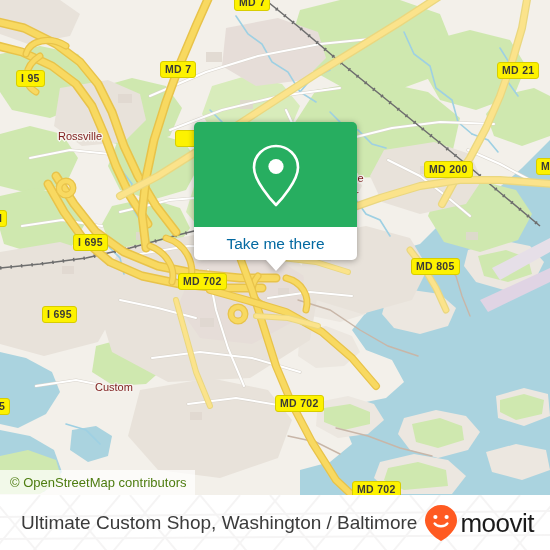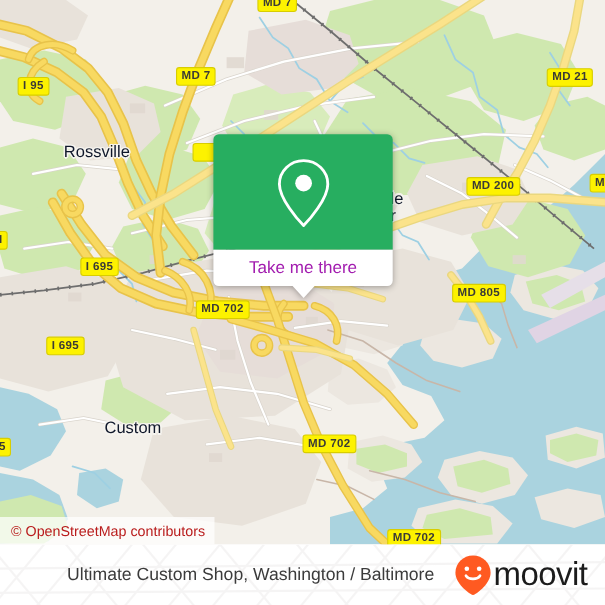--- a/index.html
+++ b/index.html
@@ -44,40 +44,40 @@
     line-height: 15px;
     height: 15px;
     padding: 0 4px;
     white-space: nowrap;
     box-sizing: content-box;
   }
 
   
   .place {
     position: absolute;
-    color: #0f172a;
-    font-family: "Liberation Sans", sans-serif;
-    font-size: 15px;
+    color: #7f1d1d;
+    font-family: "Liberation Sans", sans-serif;
+    font-size: 11px;
     white-space: nowrap;
     text-shadow:
       -1.5px 0 #f6f4ef, 1.5px 0 #f6f4ef,
       0 -1.5px #f6f4ef, 0 1.5px #f6f4ef,
       -1px -1px #f6f4ef, 1px 1px #f6f4ef,
       -1px 1px #f6f4ef, 1px -1px #f6f4ef;
   }
 
   
   #attribution {
     position: absolute;
     left: 0;
     bottom: 0;
     padding: 5px 8px 5px 10px;
     font-family: "Liberation Sans", sans-serif;
     font-size: 13px;
-    color: #b91c1c;
+    color: #4d7c0f;
     background: rgba(255,255,255,0.72);
     white-space: nowrap;
   }
 
   
   #callout {
     position: absolute;
     left: 194px;
     top: 122px;
     width: 163px;
@@ -98,21 +98,21 @@
     background: #ffffff;
     border-radius: 0 0 5px 5px;
     display: flex;
     align-items: center;
     justify-content: center;
     position: relative;
   }
   #callout-label {
     font-family: "Liberation Sans", sans-serif;
     font-size: 15.5px;
-    color: #a21caf;
+    color: #0369a1;
   }
   #callout-pointer {
     position: absolute;
     left: 50%;
     bottom: -11px;
     margin-left: -10px;
     width: 0; height: 0;
     border-left: 10px solid transparent;
     border-right: 10px solid transparent;
     border-top: 11px solid #ffffff;
@@ -135,37 +135,36 @@
     opacity: .5;
   }
   #footer-title {
     position: absolute;
     left: 21px;
     top: 0;
     height: 55px;
     display: flex;
     align-items: center;
     font-family: "Liberation Sans", sans-serif;
-    font-size: 16px;
+    font-size: 19px;
     color: #3b3b3b;
     white-space: nowrap;
-    margin-left: 40px;
   }
   #brand {
     position: absolute;
     right: 16px;
     top: 0;
     height: 55px;
     display: flex;
     align-items: center;
     gap: 2px;
   }
   #brand-text {
     font-family: "Liberation Sans", sans-serif;
-    font-size: 30px;
+    font-size: 26px;
     color: #1b1b1b;
     letter-spacing: -0.5px;
     line-height: 1;
   }
 </style>
 </head>
 <body>
 
 <div id="page">
 

